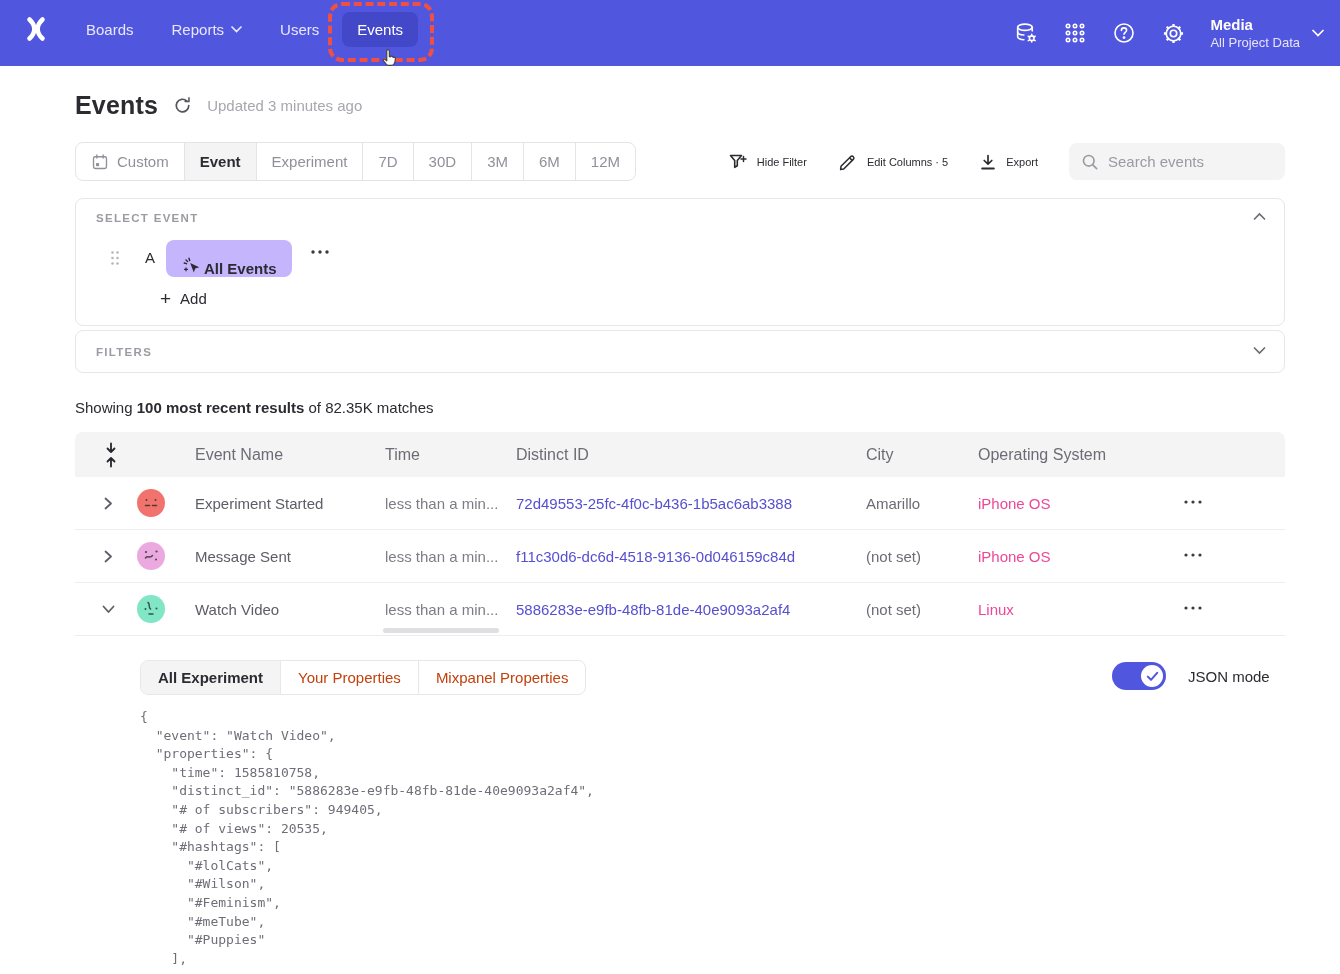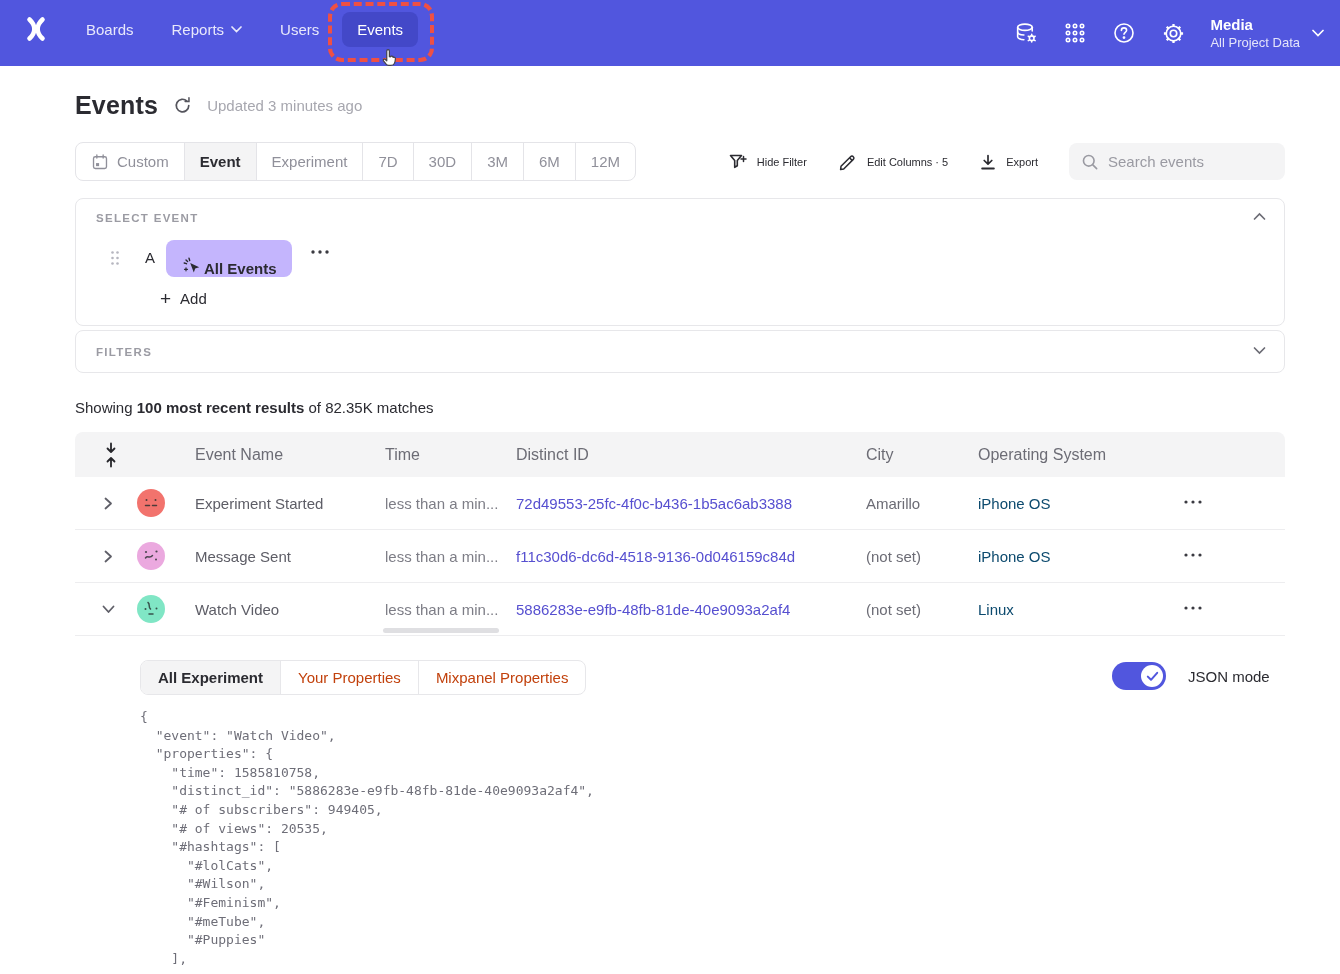--- a/index.html
+++ b/index.html
@@ -81,21 +81,21 @@
   .th { position:absolute; top:14px; font-size:16px; color:#6c6c75; }
   .sort-icon { position:absolute; left:29px; top:10px; cursor:pointer; }
   .trow { position:relative; height:53px; border-bottom:1px solid #ededef; background:#fff; }
   .expander { position:absolute; left:27px; top:20px; cursor:pointer; }
   .avatar { position:absolute; left:62px; top:12px; width:28px; height:28px; border-radius:50%; }
   .cell { position:absolute; top:18px; font-size:15px; white-space:nowrap; }
   .cell.name { left:120px; color:#5d5d66; }
   .cell.time { left:310px; color:#7d7d86; }
   .cell.did  { left:441px; color:#564fd0; cursor:pointer; }
   .cell.city { left:791px; color:#6c6c75; }
-  .cell.os   { left:903px; color:#0c4a6e; }
+  .cell.os   { left:903px; color:#ec4899; }
   .row-more { position:absolute; left:1108px; top:22px; cursor:pointer; }
   .mini-scrollbar { position:absolute; left:308px; top:196px; width:116px; height:5px;
                     background:#dfdfe2; border-radius:3px; }
 
   
   .tabs { position:absolute; left:65px; top:228px; display:flex; border:1px solid #e7e7ea;
           border-radius:8px; overflow:hidden; background:#fff; }
   .tab { height:33px; display:flex; align-items:center; padding:0 17px; font-size:15px;
          color:#c2410c; border-left:1px solid #e7e7ea; cursor:pointer; white-space:nowrap; }
   .tab:first-child { border-left:none; }

